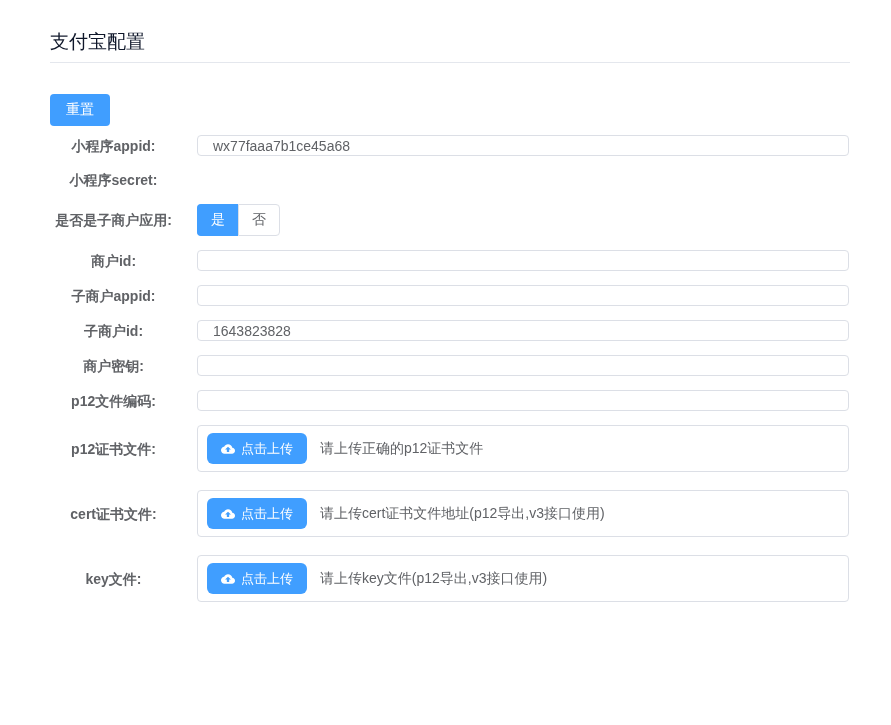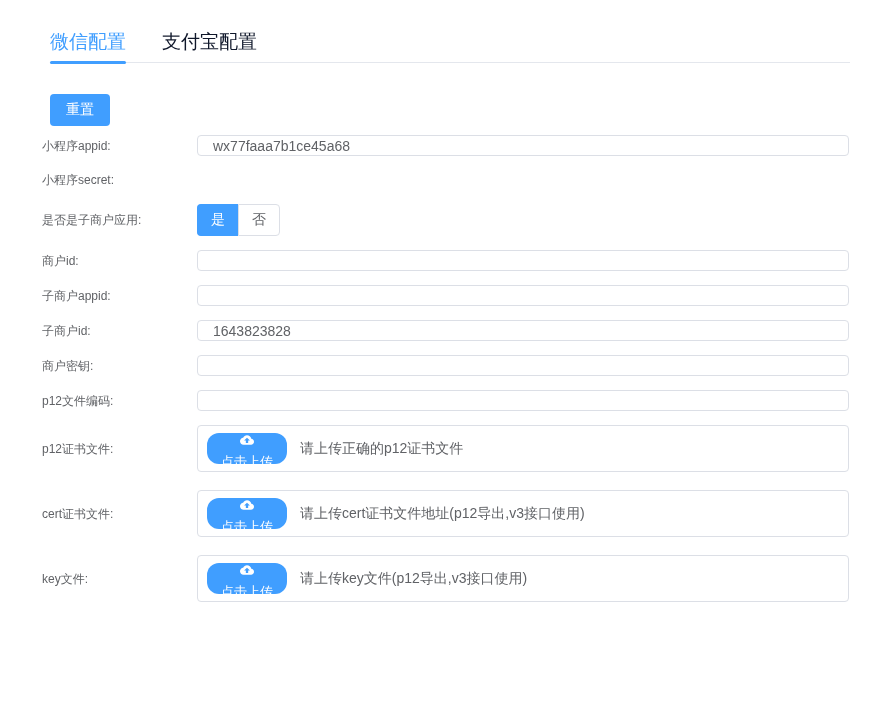--- a/index.html
+++ b/index.html
@@ -54,23 +54,23 @@
     cursor: pointer;
   }
 
   
   .form { margin-top: 9px; padding-left: 42px; }
   .row { display: flex; align-items: center; margin-bottom: 14px; }
   .row.upload-row { margin-bottom: 18px; }
   .lbl {
     width: 155px;
     padding-right: 12px;
-    text-align: left;
-    font-size: 12px;
-    font-weight: normal;
+    text-align: center;
+    font-size: 14px;
+    font-weight: bold;
     color: #606266;
     flex-shrink: 0;
     line-height: 20px;
   }
   .ipt {
     width: 652px; height: 21px;
     border: 1px solid #dcdfe6;
     border-radius: 4px;
     padding: 0 15px;
     font-size: 14px;
@@ -111,45 +111,43 @@
     align-items: center;
     padding: 0 10px 0 9px;
     background: #fff;
   }
   .upload-btn {
     height: 31px;
     padding: 0 14px;
     background: #409eff;
     color: #ffffff;
     border: none;
-    border-radius: 12px;
+    border-radius: 6px;
     font-size: 13px;
     font-family: inherit;
     display: inline-flex;
     align-items: center;
     gap: 6px;
     cursor: pointer;
     flex-shrink: 0;
-    flex-direction: column;
   }
   .upload-btn .icn { display: inline-flex; align-items: center; }
   .upload-hint {
     margin-left: 13px;
     font-size: 14px;
     color: #606266;
     white-space: nowrap;
   }
 </style>
 </head>
 <body>
 
 <div class="page">
 
   <div class="tabbar">
-    <div class="tab active">微信配置</div>
     <div class="tab">支付宝配置</div>
   </div>
 
   <button type="button" class="reset-btn">重置</button>
 
   <div class="form">
 
     <div class="row">
       <label class="lbl">小程序appid:</label>
       <input class="ipt" type="text" value="wx77faaa7b1ce45a68" style="">

